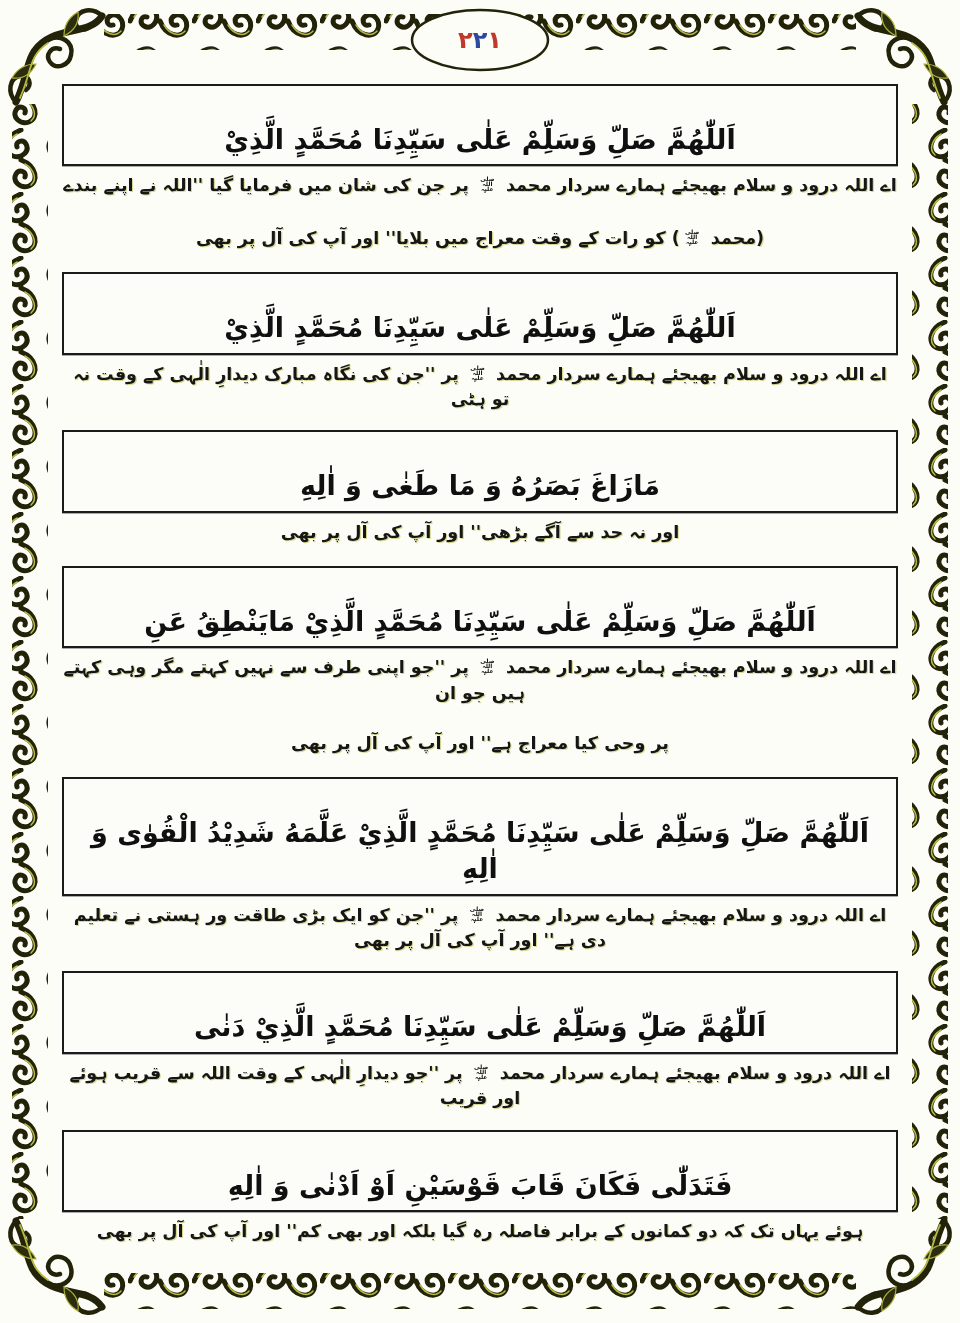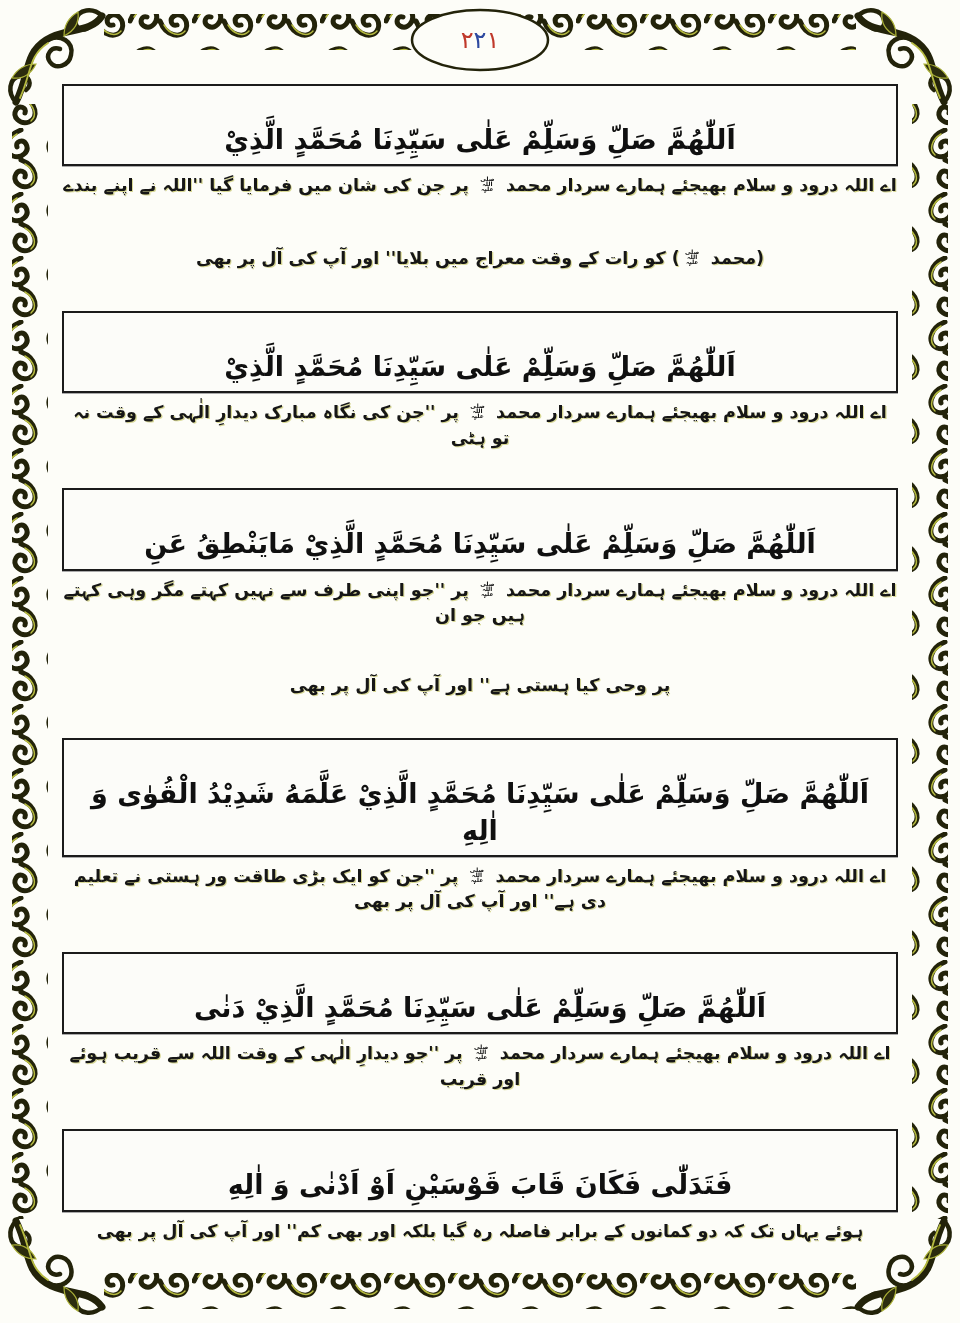--- a/index.html
+++ b/index.html
@@ -11,21 +11,21 @@
     overflow:hidden;
   }
   .border-svg {
     position:absolute; inset:0;
     width:960px; height:1323px;
     pointer-events:none;
   }
   .page-number {
     position:absolute; top:26px; left:0; right:0;
     text-align:center;
-    font-weight:normal; font-size:24px;
+    font-weight:bold; font-size:24px;
     letter-spacing:4px;
     z-index:3;
     direction:ltr;
   }
   .content {
     position:absolute;
     top:84px; bottom:76px; left:62px; right:62px;
     display:flex; flex-direction:column;
     justify-content:space-between;
     z-index:2;
@@ -128,30 +128,36 @@
       <p class="urdu-caption">(محمد <span class="honorific">صلی اللہ علیہ وسلم</span>) کو رات کے وقت معراج میں بلایا'' اور آپ کی آل پر بھی</p>
     </section>
 
     <section class="dua-section">
       <div class="arabic-box">
         <p class="arabic-text">اَللّٰهُمَّ صَلِّ وَسَلِّمْ عَلٰى سَيِّدِنَا مُحَمَّدٍ الَّذِيْ</p>
       </div>
       <p class="urdu-caption">اے اللہ درود و سلام بھیجئے ہمارے سردار محمد <span class="honorific">صلی اللہ علیہ وسلم</span> پر ''جن کی نگاہ مبارک دیدارِ الٰہی کے وقت نہ تو ہٹی</p>
     </section>
 
+    <section class="dua-section">
+      <div class="arabic-box">
+        <p class="arabic-text">مَازَاغَ بَصَرُهُ وَ مَا طَغٰى وَ اٰلِهِ</p>
+      </div>
+      <p class="urdu-caption">اور نہ حد سے آگے بڑھی'' اور آپ کی آل پر بھی</p>
+    </section>
 
     <section class="dua-section">
       <div class="arabic-box">
         <p class="arabic-text">اَللّٰهُمَّ صَلِّ وَسَلِّمْ عَلٰى سَيِّدِنَا مُحَمَّدٍ الَّذِيْ مَايَنْطِقُ عَنِ</p>
       </div>
       <p class="urdu-caption">اے اللہ درود و سلام بھیجئے ہمارے سردار محمد <span class="honorific">صلی اللہ علیہ وسلم</span> پر ''جو اپنی طرف سے نہیں کہتے مگر وہی کہتے ہیں جو ان</p>
     </section>
 
     <section class="dua-section">
-      <p class="urdu-caption">پر وحی کیا ہستی ہے'' اور آپ کی آل پر بھی</p>
+      <p class="urdu-caption">پر وحی کیا معراج ہے'' اور آپ کی آل پر بھی</p>
     </section>
 
     <section class="dua-section">
       <div class="arabic-box">
         <p class="arabic-text">اَللّٰهُمَّ صَلِّ وَسَلِّمْ عَلٰى سَيِّدِنَا مُحَمَّدٍ الَّذِيْ عَلَّمَهُ شَدِيْدُ الْقُوٰى وَ اٰلِهِ</p>
       </div>
       <p class="urdu-caption">اے اللہ درود و سلام بھیجئے ہمارے سردار محمد <span class="honorific">صلی اللہ علیہ وسلم</span> پر ''جن کو ایک بڑی طاقت ور ہستی نے تعلیم دی ہے'' اور آپ کی آل پر بھی</p>
     </section>
 
     <section class="dua-section">

